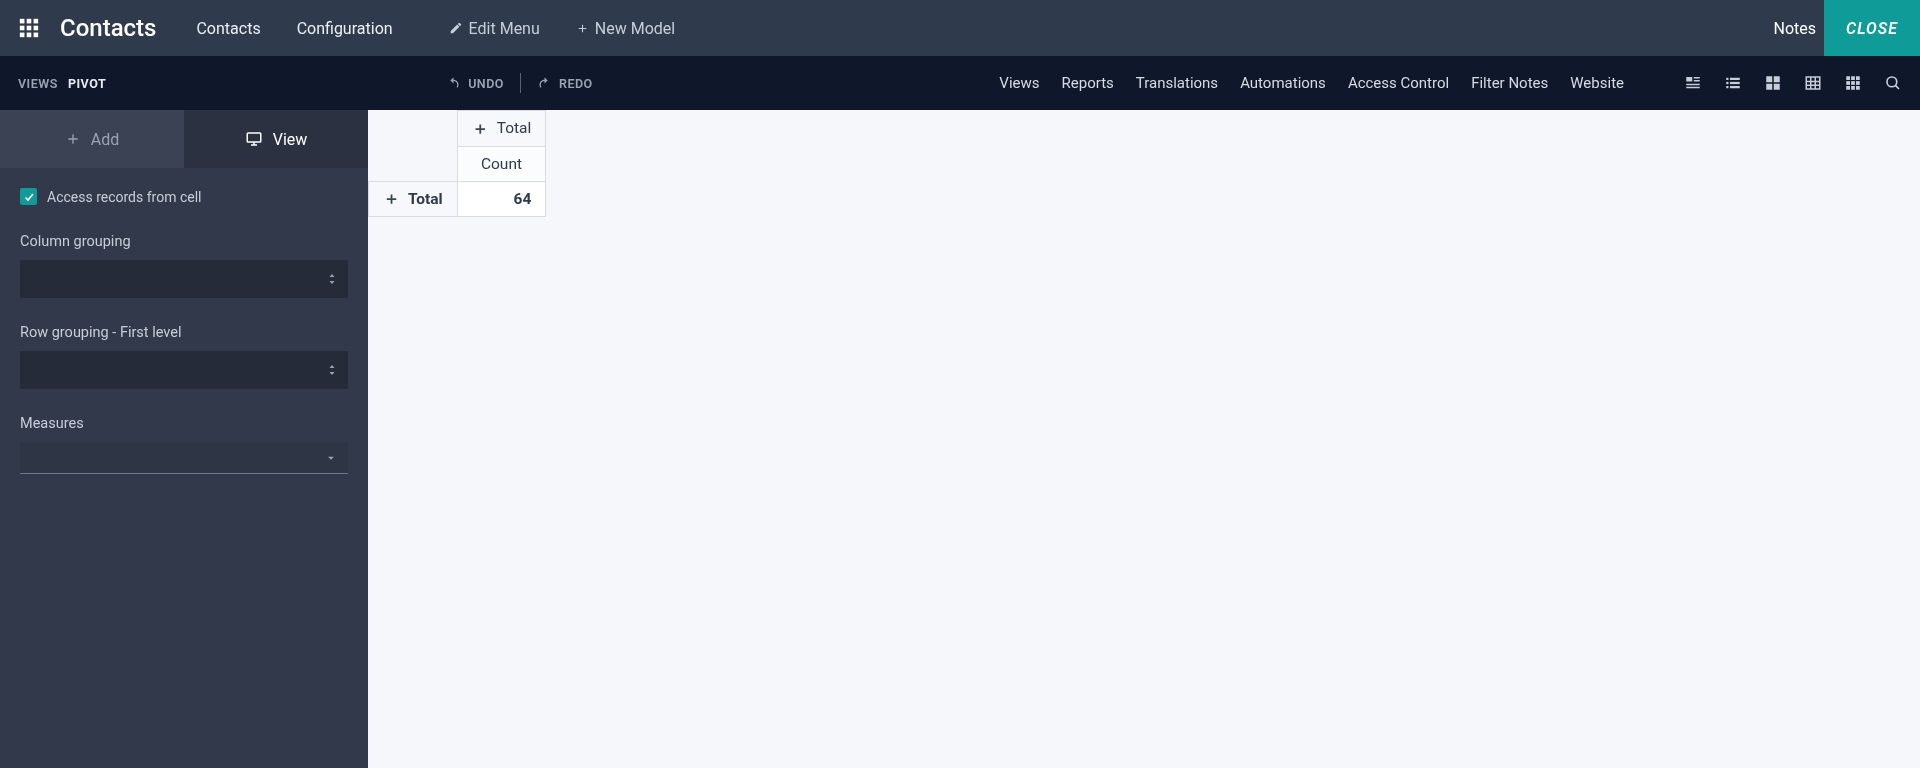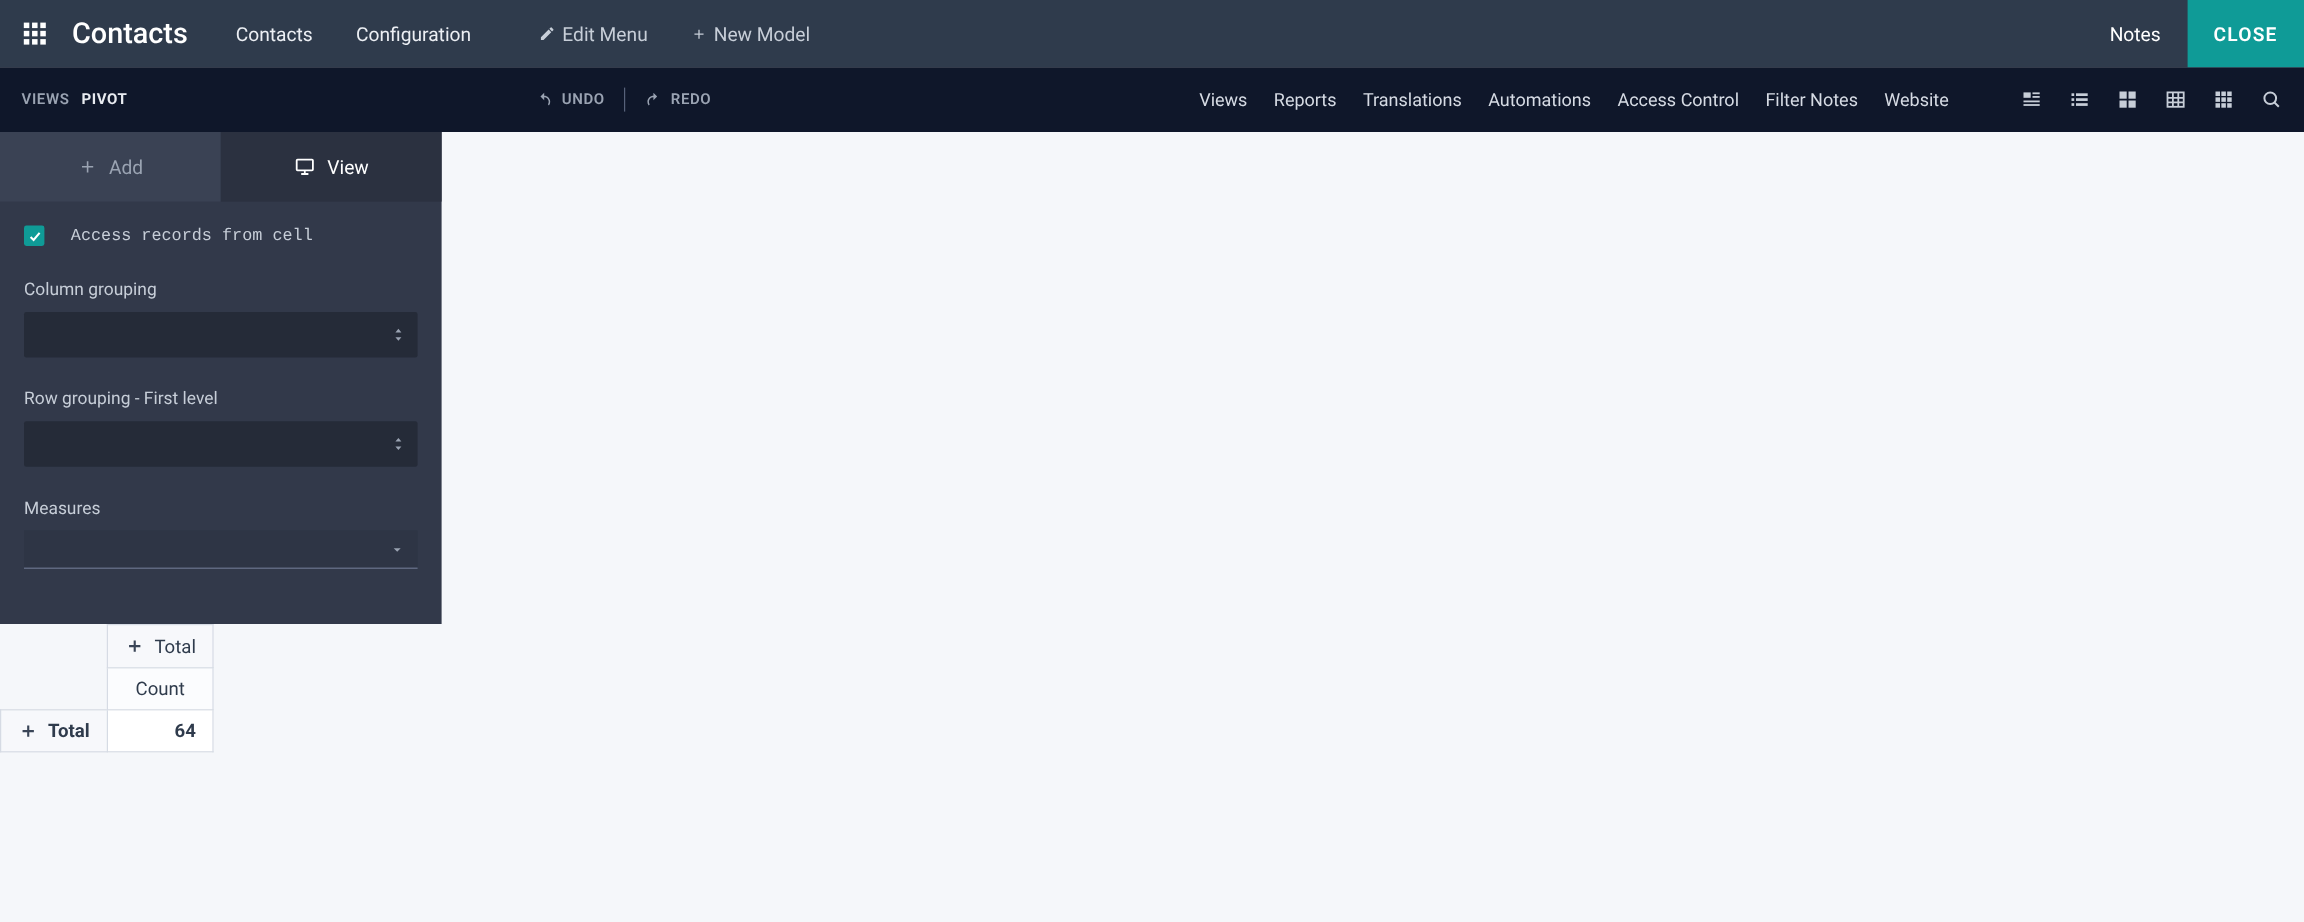--- a/index.html
+++ b/index.html
@@ -40,34 +40,35 @@
     cursor: pointer;
     display: inline-flex;
     align-items: center;
     gap: 6px;
   }
   .topbar .menu-item.muted { color: #c7ced8; }
   .topbar-spacer { flex: 1; }
   .notes-link {
     font-size: 16px;
     color: #fff;
-    margin-right: 22px;
+    margin-right: 8px;
     cursor: pointer;
   }
   .close-btn {
     background: #0f9b97;
     color: #fff;
     font-size: 16px;
     font-weight: 600;
     letter-spacing: 1px;
     padding: 0 22px;
     height: 56px;
     display: flex;
     align-items: center;
     cursor: pointer;
+    font-style: italic;
   }
 
   
   .secondbar {
     height: 54px;
     background: #0f172a;
     display: flex;
     align-items: center;
     color: #c7ced8;
     padding: 0 18px;
@@ -119,21 +120,20 @@
     gap: 22px;
     margin-left: 60px;
     color: #c7ced8;
   }
   .view-icons .vicn { cursor: pointer; display:inline-flex; }
 
   
   .main {
     display: flex;
     height: calc(768px - 56px - 54px);
-    flex-direction: column;
   }
   .sidebar {
     width: 368px;
     background: #32394a;
     color: #c7ced8;
     display: flex;
     flex-direction: column;
   }
   .sidebar-tabs {
     height: 58px;
@@ -153,23 +153,22 @@
   .sidebar-tab.active {
     background: #2b3140;
     color: #fff;
   }
   .sidebar-body {
     padding: 20px 20px;
   }
   .checkbox-row {
     display: flex;
     align-items: center;
-    gap: 22px;
+    gap: 10px;
     margin-bottom: 28px;
-    font-family: Liberation Mono, monospace;
   }
   .chk {
     width: 17px; height: 17px;
     background: #0f9b97;
     border-radius: 2px;
     display: inline-flex;
     align-items: center;
     justify-content: center;
   }
   .chk svg { width: 12px; height: 12px; }

